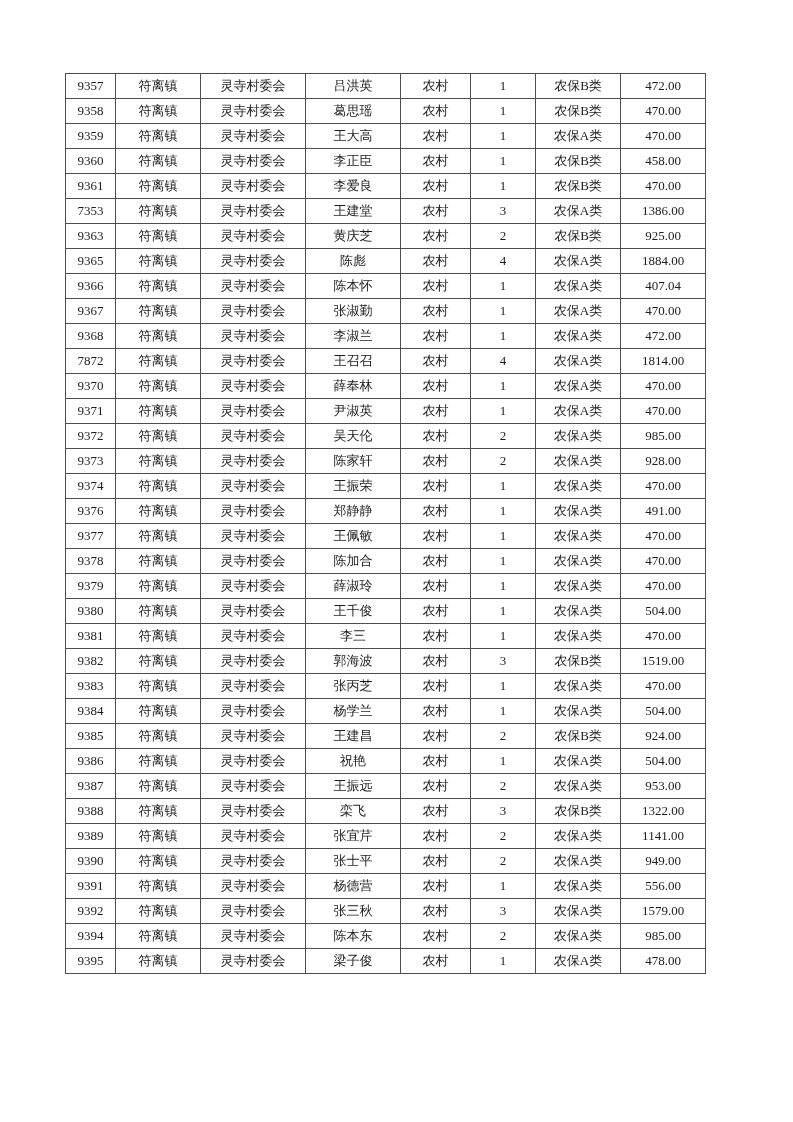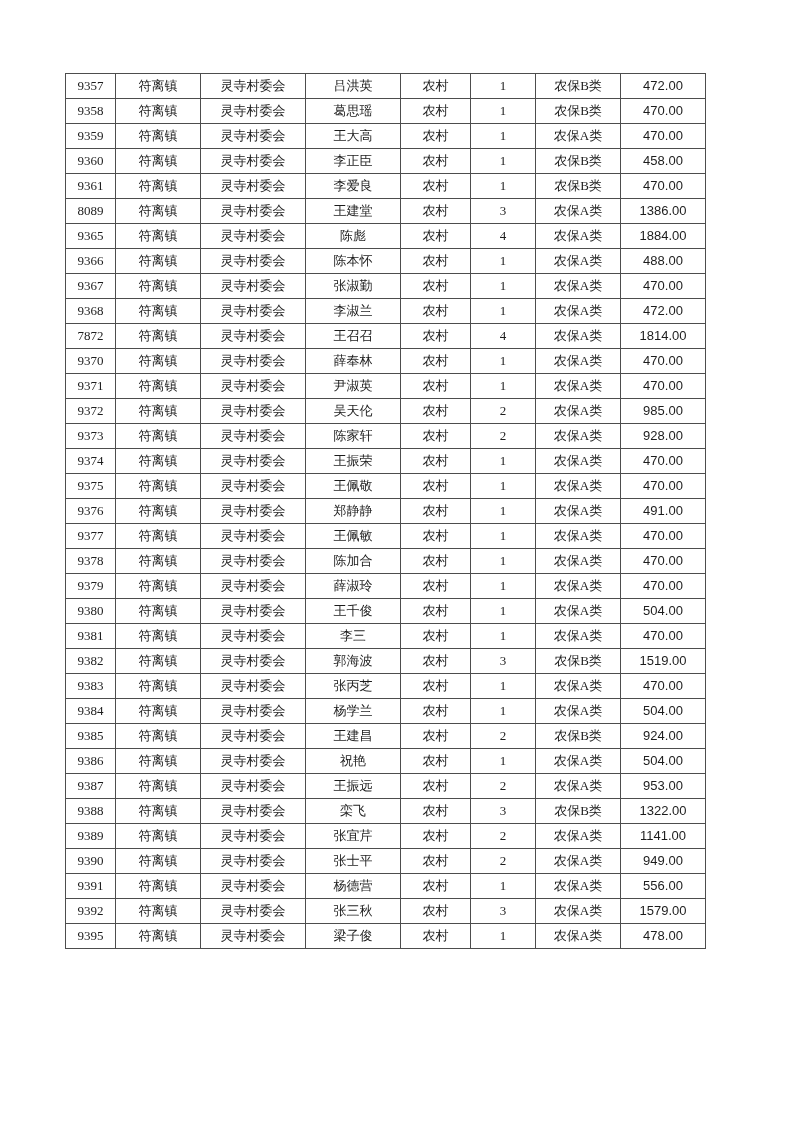--- a/index.html
+++ b/index.html
@@ -33,21 +33,21 @@
     height: 24px;
     text-align: center;
     vertical-align: middle;
     font-size: 13px;
     line-height: 24px;
     padding: 0 2px;
     white-space: nowrap;
     overflow: hidden;
   }
   .data-table td.col-amount {
-    font-family: Liberation Sans, sans-serif;
+    font-family: Liberation Serif, serif;
   }
 </style>
 </head>
 <body>
 
 <div class="page">
   <table class="data-table">
     <colgroup>
       <col style="width:50px">
       <col style="width:85px">
@@ -103,48 +103,58 @@
           <td class="col-seq-no">9361</td>
           <td class="col-town">符离镇</td>
           <td class="col-village">灵寺村委会</td>
           <td class="col-name">李爱良</td>
           <td class="col-residence-type">农村</td>
           <td class="col-person-count">1</td>
           <td class="col-insurance-category">农保B类</td>
           <td class="col-amount">470.00</td>
         </tr>
         <tr>
-          <td class="col-seq-no">8089</td>
+          <td class="col-seq-no">7353</td>
           <td class="col-town">符离镇</td>
           <td class="col-village">灵寺村委会</td>
           <td class="col-name">王建堂</td>
           <td class="col-residence-type">农村</td>
           <td class="col-person-count">3</td>
           <td class="col-insurance-category">农保A类</td>
           <td class="col-amount">1386.00</td>
         </tr>
         <tr>
+          <td class="col-seq-no">9363</td>
+          <td class="col-town">符离镇</td>
+          <td class="col-village">灵寺村委会</td>
+          <td class="col-name">黄庆芝</td>
+          <td class="col-residence-type">农村</td>
+          <td class="col-person-count">2</td>
+          <td class="col-insurance-category">农保B类</td>
+          <td class="col-amount">925.00</td>
+        </tr>
+        <tr>
           <td class="col-seq-no">9365</td>
           <td class="col-town">符离镇</td>
           <td class="col-village">灵寺村委会</td>
           <td class="col-name">陈彪</td>
           <td class="col-residence-type">农村</td>
           <td class="col-person-count">4</td>
           <td class="col-insurance-category">农保A类</td>
           <td class="col-amount">1884.00</td>
         </tr>
         <tr>
           <td class="col-seq-no">9366</td>
           <td class="col-town">符离镇</td>
           <td class="col-village">灵寺村委会</td>
           <td class="col-name">陈本怀</td>
           <td class="col-residence-type">农村</td>
           <td class="col-person-count">1</td>
           <td class="col-insurance-category">农保A类</td>
-          <td class="col-amount">488.00</td>
+          <td class="col-amount">407.04</td>
         </tr>
         <tr>
           <td class="col-seq-no">9367</td>
           <td class="col-town">符离镇</td>
           <td class="col-village">灵寺村委会</td>
           <td class="col-name">张淑勤</td>
           <td class="col-residence-type">农村</td>
           <td class="col-person-count">1</td>
           <td class="col-insurance-category">农保A类</td>
           <td class="col-amount">470.00</td>
@@ -213,30 +223,20 @@
           <td class="col-seq-no">9374</td>
           <td class="col-town">符离镇</td>
           <td class="col-village">灵寺村委会</td>
           <td class="col-name">王振荣</td>
           <td class="col-residence-type">农村</td>
           <td class="col-person-count">1</td>
           <td class="col-insurance-category">农保A类</td>
           <td class="col-amount">470.00</td>
         </tr>
         <tr>
-          <td class="col-seq-no">9375</td>
-          <td class="col-town">符离镇</td>
-          <td class="col-village">灵寺村委会</td>
-          <td class="col-name">王佩敬</td>
-          <td class="col-residence-type">农村</td>
-          <td class="col-person-count">1</td>
-          <td class="col-insurance-category">农保A类</td>
-          <td class="col-amount">470.00</td>
-        </tr>
-        <tr>
           <td class="col-seq-no">9376</td>
           <td class="col-town">符离镇</td>
           <td class="col-village">灵寺村委会</td>
           <td class="col-name">郑静静</td>
           <td class="col-residence-type">农村</td>
           <td class="col-person-count">1</td>
           <td class="col-insurance-category">农保A类</td>
           <td class="col-amount">491.00</td>
         </tr>
         <tr>
@@ -391,20 +391,30 @@
         </tr>
         <tr>
           <td class="col-seq-no">9392</td>
           <td class="col-town">符离镇</td>
           <td class="col-village">灵寺村委会</td>
           <td class="col-name">张三秋</td>
           <td class="col-residence-type">农村</td>
           <td class="col-person-count">3</td>
           <td class="col-insurance-category">农保A类</td>
           <td class="col-amount">1579.00</td>
+        </tr>
+        <tr>
+          <td class="col-seq-no">9394</td>
+          <td class="col-town">符离镇</td>
+          <td class="col-village">灵寺村委会</td>
+          <td class="col-name">陈本东</td>
+          <td class="col-residence-type">农村</td>
+          <td class="col-person-count">2</td>
+          <td class="col-insurance-category">农保A类</td>
+          <td class="col-amount">985.00</td>
         </tr>
         <tr>
           <td class="col-seq-no">9395</td>
           <td class="col-town">符离镇</td>
           <td class="col-village">灵寺村委会</td>
           <td class="col-name">梁子俊</td>
           <td class="col-residence-type">农村</td>
           <td class="col-person-count">1</td>
           <td class="col-insurance-category">农保A类</td>
           <td class="col-amount">478.00</td>

